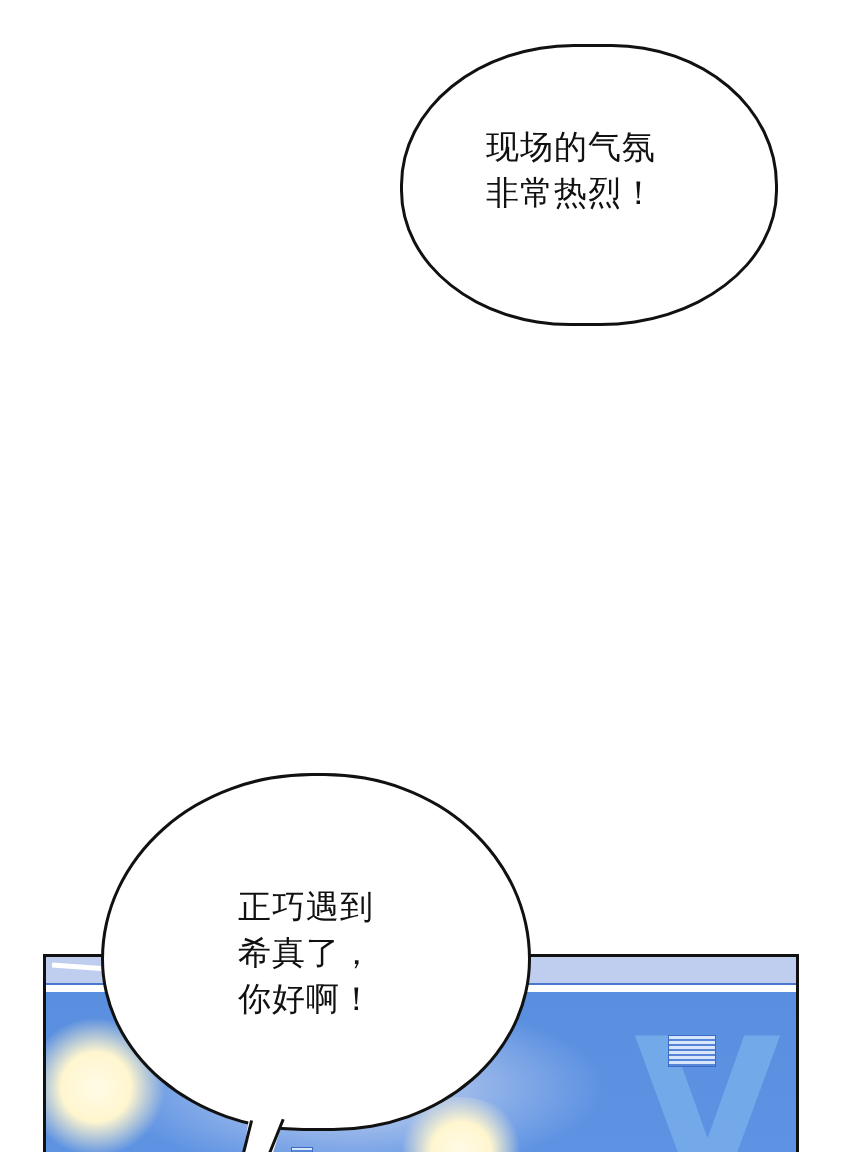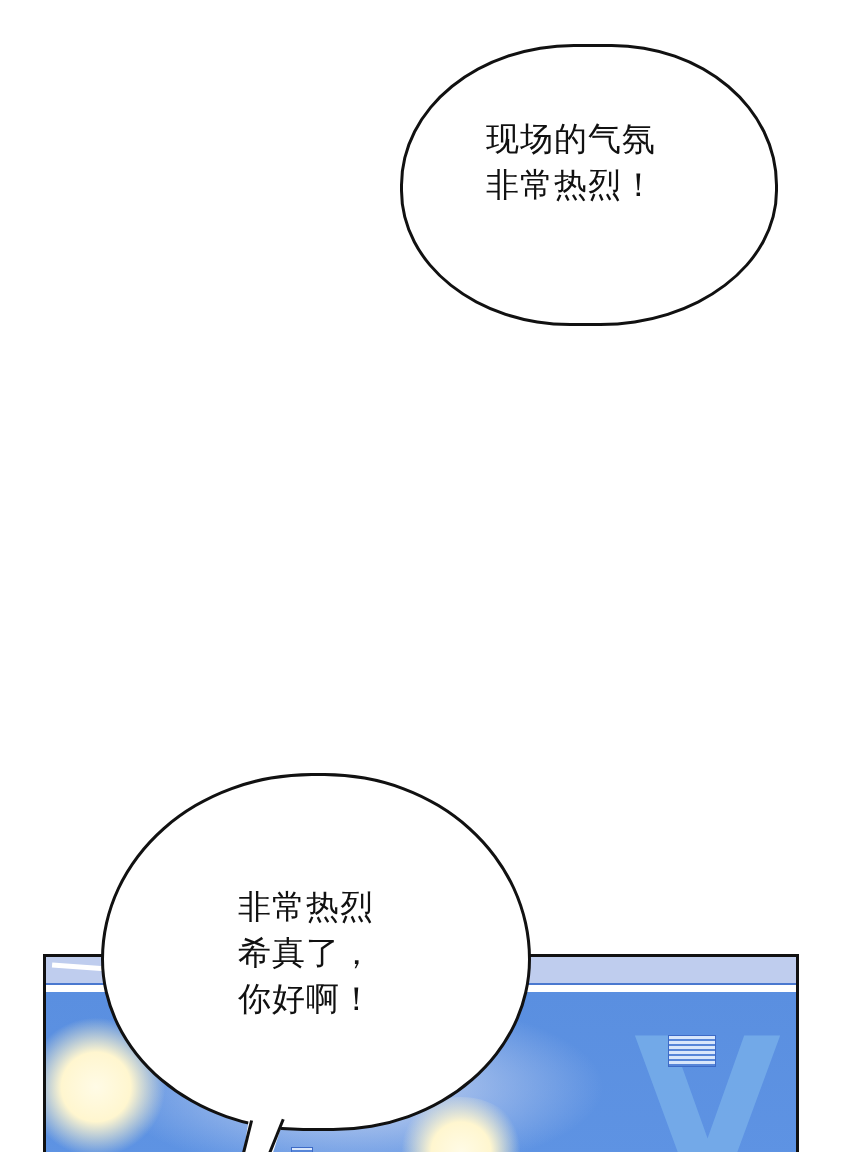--- a/index.html
+++ b/index.html
@@ -21,21 +21,21 @@
   .haze { position:absolute; left:60px; top:40px; width:500px; height:180px;
           background:radial-gradient(ellipse at center,#cdd8f1 0%,rgba(200,214,240,.0) 70%); }
   .bubble { position:absolute; background:#fff; border:3px solid #111; box-sizing:border-box; }
   .bubble-1 { left:400px; top:44px; width:378px; height:282px; border-radius:46% 44% 47% 45% / 50% 50% 48% 48%; }
   .bubble-2 { left:101px; top:773px; width:430px; height:358px; border-radius:49% 48% 46% 47% / 52% 52% 48% 48%; z-index:3; }
   .tail-shape { position:absolute; left:242px; top:1112px; width:50px; height:50px; background:#fff; z-index:4;
                 clip-path:polygon(8px 0,44px 0,28px 50px,0 50px); }
   .tail-line-l { position:absolute; left:246px; top:1120px; width:3px; height:34px; background:#111; transform:rotate(14deg); z-index:5; }
   .tail-line-r { position:absolute; left:275px; top:1118px; width:3px; height:36px; background:#111; transform:rotate(22deg); z-index:5; }
   .text { position:absolute; color:#111; font-size:33px; line-height:46px; letter-spacing:1px; white-space:pre; z-index:6; }
-  .text-1 { left:486px; top:116px; }
+  .text-1 { left:486px; top:124px; }
   .text-2 { left:238px; top:884px; }
 </style>
 </head>
 <body>
 
 <div class="bubble bubble-1"></div>
 <div class="text text-1">现场的气氛
 非常热烈！</div>
 
 <div class="panel">
@@ -47,15 +47,15 @@
   <div class="vent"></div>
   <div class="vent2"></div>
   <div class="glow" style="left:-20px;top:60px;width:140px;height:140px;"></div>
   <div class="glow" style="left:350px;top:140px;width:130px;height:110px;"></div>
 </div>
 
 <div class="bubble bubble-2"></div>
 <div class="tail-shape"></div>
 <div class="tail-line-l"></div>
 <div class="tail-line-r"></div>
-<div class="text text-2">非常热烈
+<div class="text text-2">正巧遇到
 希真了，
 你好啊！</div>
 
 </body></html>

